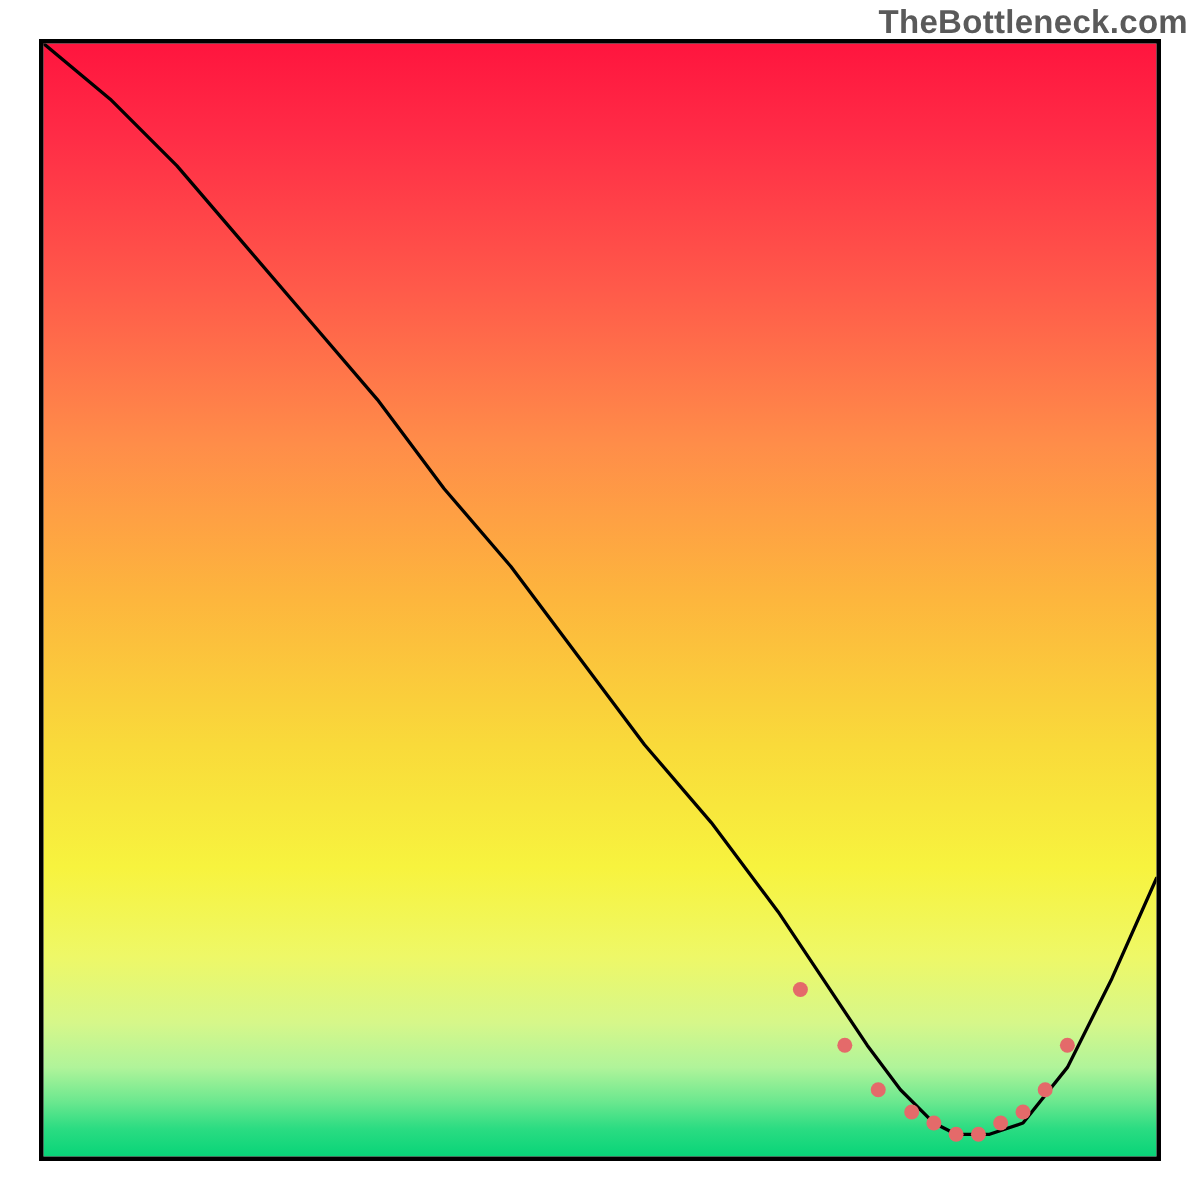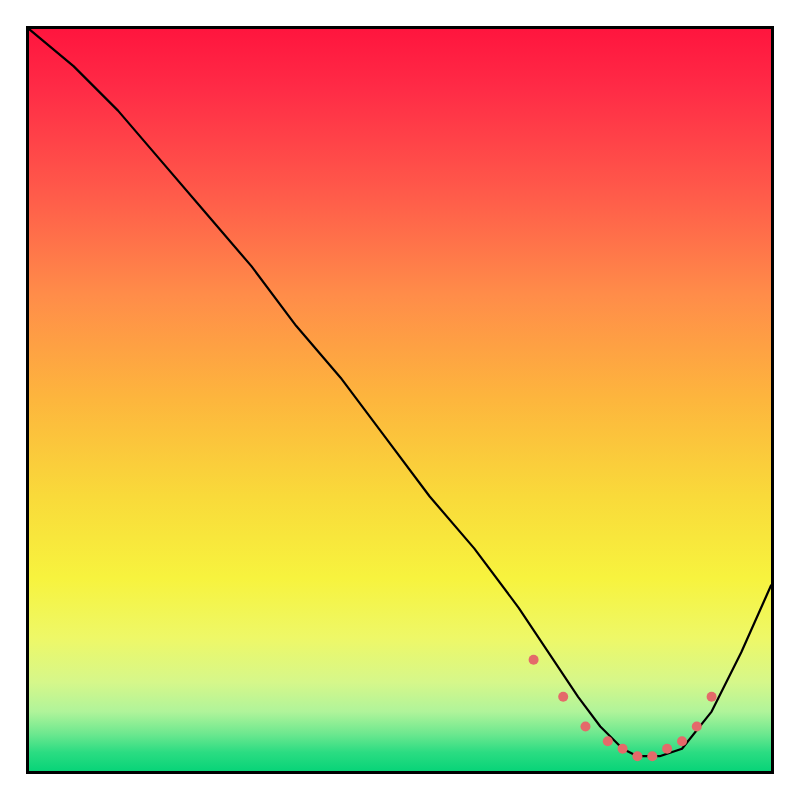--- a/index.html
+++ b/index.html
@@ -59,20 +59,21 @@
     top: 0;
     width: 100%;
     height: 100%;
     pointer-events: none;
   }
 </style>
 </head>
 <body>
 
 <div class="chart-wrap">
+  <div class="watermark">TheBottleneck.com</div>
 
   <div class="plot">
     <svg class="overlay" viewBox="0 0 742 742" preserveAspectRatio="none">
       <g id="curve-group">
           <path d="M0.0 0.0 L44.5 37.1 L89.0 81.6 L133.6 133.6 L178.1 185.5 L222.6 237.4 L267.1 296.8 L311.6 348.7 L356.2 408.1 L400.7 467.5 L445.2 519.4 L489.7 578.8 L519.4 623.3 L549.1 667.8 L571.3 697.5 L593.6 719.7 L608.4 727.2 L630.7 727.2 L653.0 719.7 L682.6 682.6 L712.3 623.3 L742.0 556.5" fill="none" stroke="#000000" stroke-width="2.2" stroke-linecap="round" stroke-linejoin="round"></path>
         </g>
       <g id="dots-group">
           <circle cx="504.6" cy="630.7" r="5" fill="#e46a6a"></circle>
           <circle cx="534.2" cy="667.8" r="5" fill="#e46a6a"></circle>
           <circle cx="556.5" cy="697.5" r="5" fill="#e46a6a"></circle>

